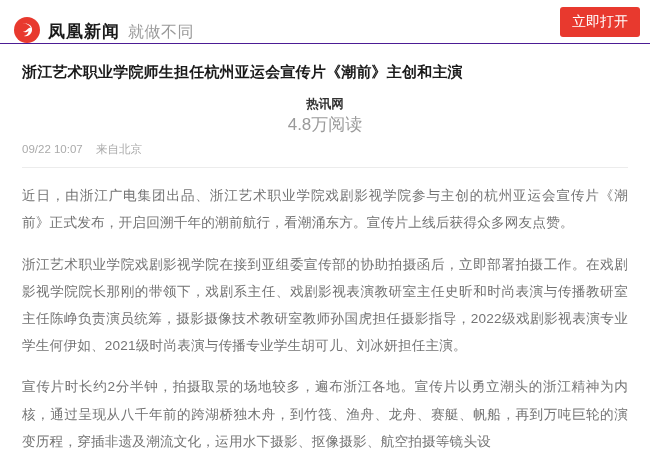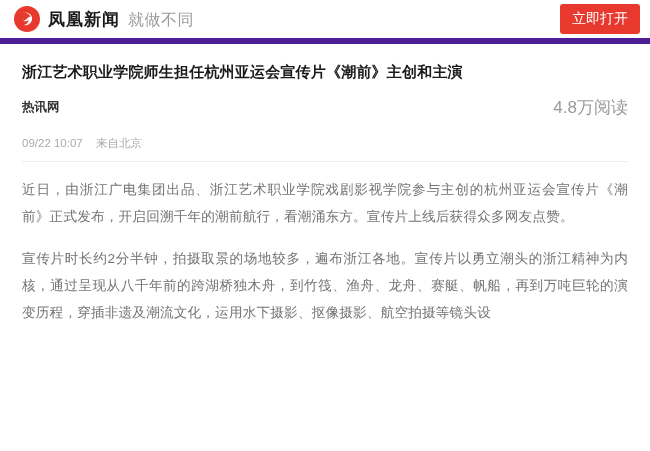--- a/index.html
+++ b/index.html
@@ -19,23 +19,23 @@
     width: 650px;
     height: 451px;
     background: #ffffff;
     box-sizing: border-box;
   }
 
   
   .topbar {
     position: relative;
     height: 44px;
-    border-bottom: 6px solid #4c1d95;
+    border-bottom: 1px solid #4c1d95;
     display: flex;
-    align-items: center;
+    align-items: flex-end;
     padding: 0 14px;
     box-sizing: border-box;
     background: #ffffff;
   }
   .logo-mark {
     width: 26px;
     height: 26px;
     border-radius: 50%;
     background: #e8392e;
     display: flex;
@@ -89,32 +89,33 @@
     margin: 0 0 14px 0;
     letter-spacing: 0.2px;
   }
   .meta {
     margin-bottom: 6px;
   }
   .source-row {
     display: flex;
     align-items: center;
     justify-content: space-between;
+    flex-direction: column;
   }
   .source-name {
     font-size: 12.5px;
     font-weight: bold;
     color: #333333;
   }
   .read-count {
     font-size: 17px;
     color: #9a9a9a;
   }
   .date-row {
-    margin-top: 17px;
+    margin-top: 6px;
     font-size: 11.5px;
     color: #aaaaaa;
   }
   .date-row span { margin-right: 10px; }
 
   .divider {
     height: 1px;
     background: #ececec;
     margin: 10px 0 14px 0;
   }
@@ -155,17 +156,18 @@
       <div class="date-row">
         <span>09/22 10:07</span>
         <span>来自北京</span>
       </div>
     </div>
 
     <div class="divider"></div>
 
     <div class="body-text">
       <p>近日，由浙江广电集团出品、浙江艺术职业学院戏剧影视学院参与主创的杭州亚运会宣传片《潮前》正式发布，开启回溯千年的潮前航行，看潮涌东方。宣传片上线后获得众多网友点赞。</p>
+      <p>浙江艺术职业学院戏剧影视学院在接到亚组委宣传部的协助拍摄函后，立即部署拍摄工作。在戏剧影视学院院长那刚的带领下，戏剧系主任、戏剧影视表演教研室主任史昕和时尚表演与传播教研室主任陈峥负责演员统筹，摄影摄像技术教研室教师孙国虎担任摄影指导，2022级戏剧影视表演专业学生何伊如、2021级时尚表演与传播专业学生胡可儿、刘冰妍担任主演。</p>
       <p>宣传片时长约2分半钟，拍摄取景的场地较多，遍布浙江各地。宣传片以勇立潮头的浙江精神为内核，通过呈现从八千年前的跨湖桥独木舟，到竹筏、渔舟、龙舟、赛艇、帆船，再到万吨巨轮的演变历程，穿插非遗及潮流文化，运用水下摄影、抠像摄影、航空拍摄等镜头设</p>
     </div>
   </div>
 
 </div>
 
 </body></html>

